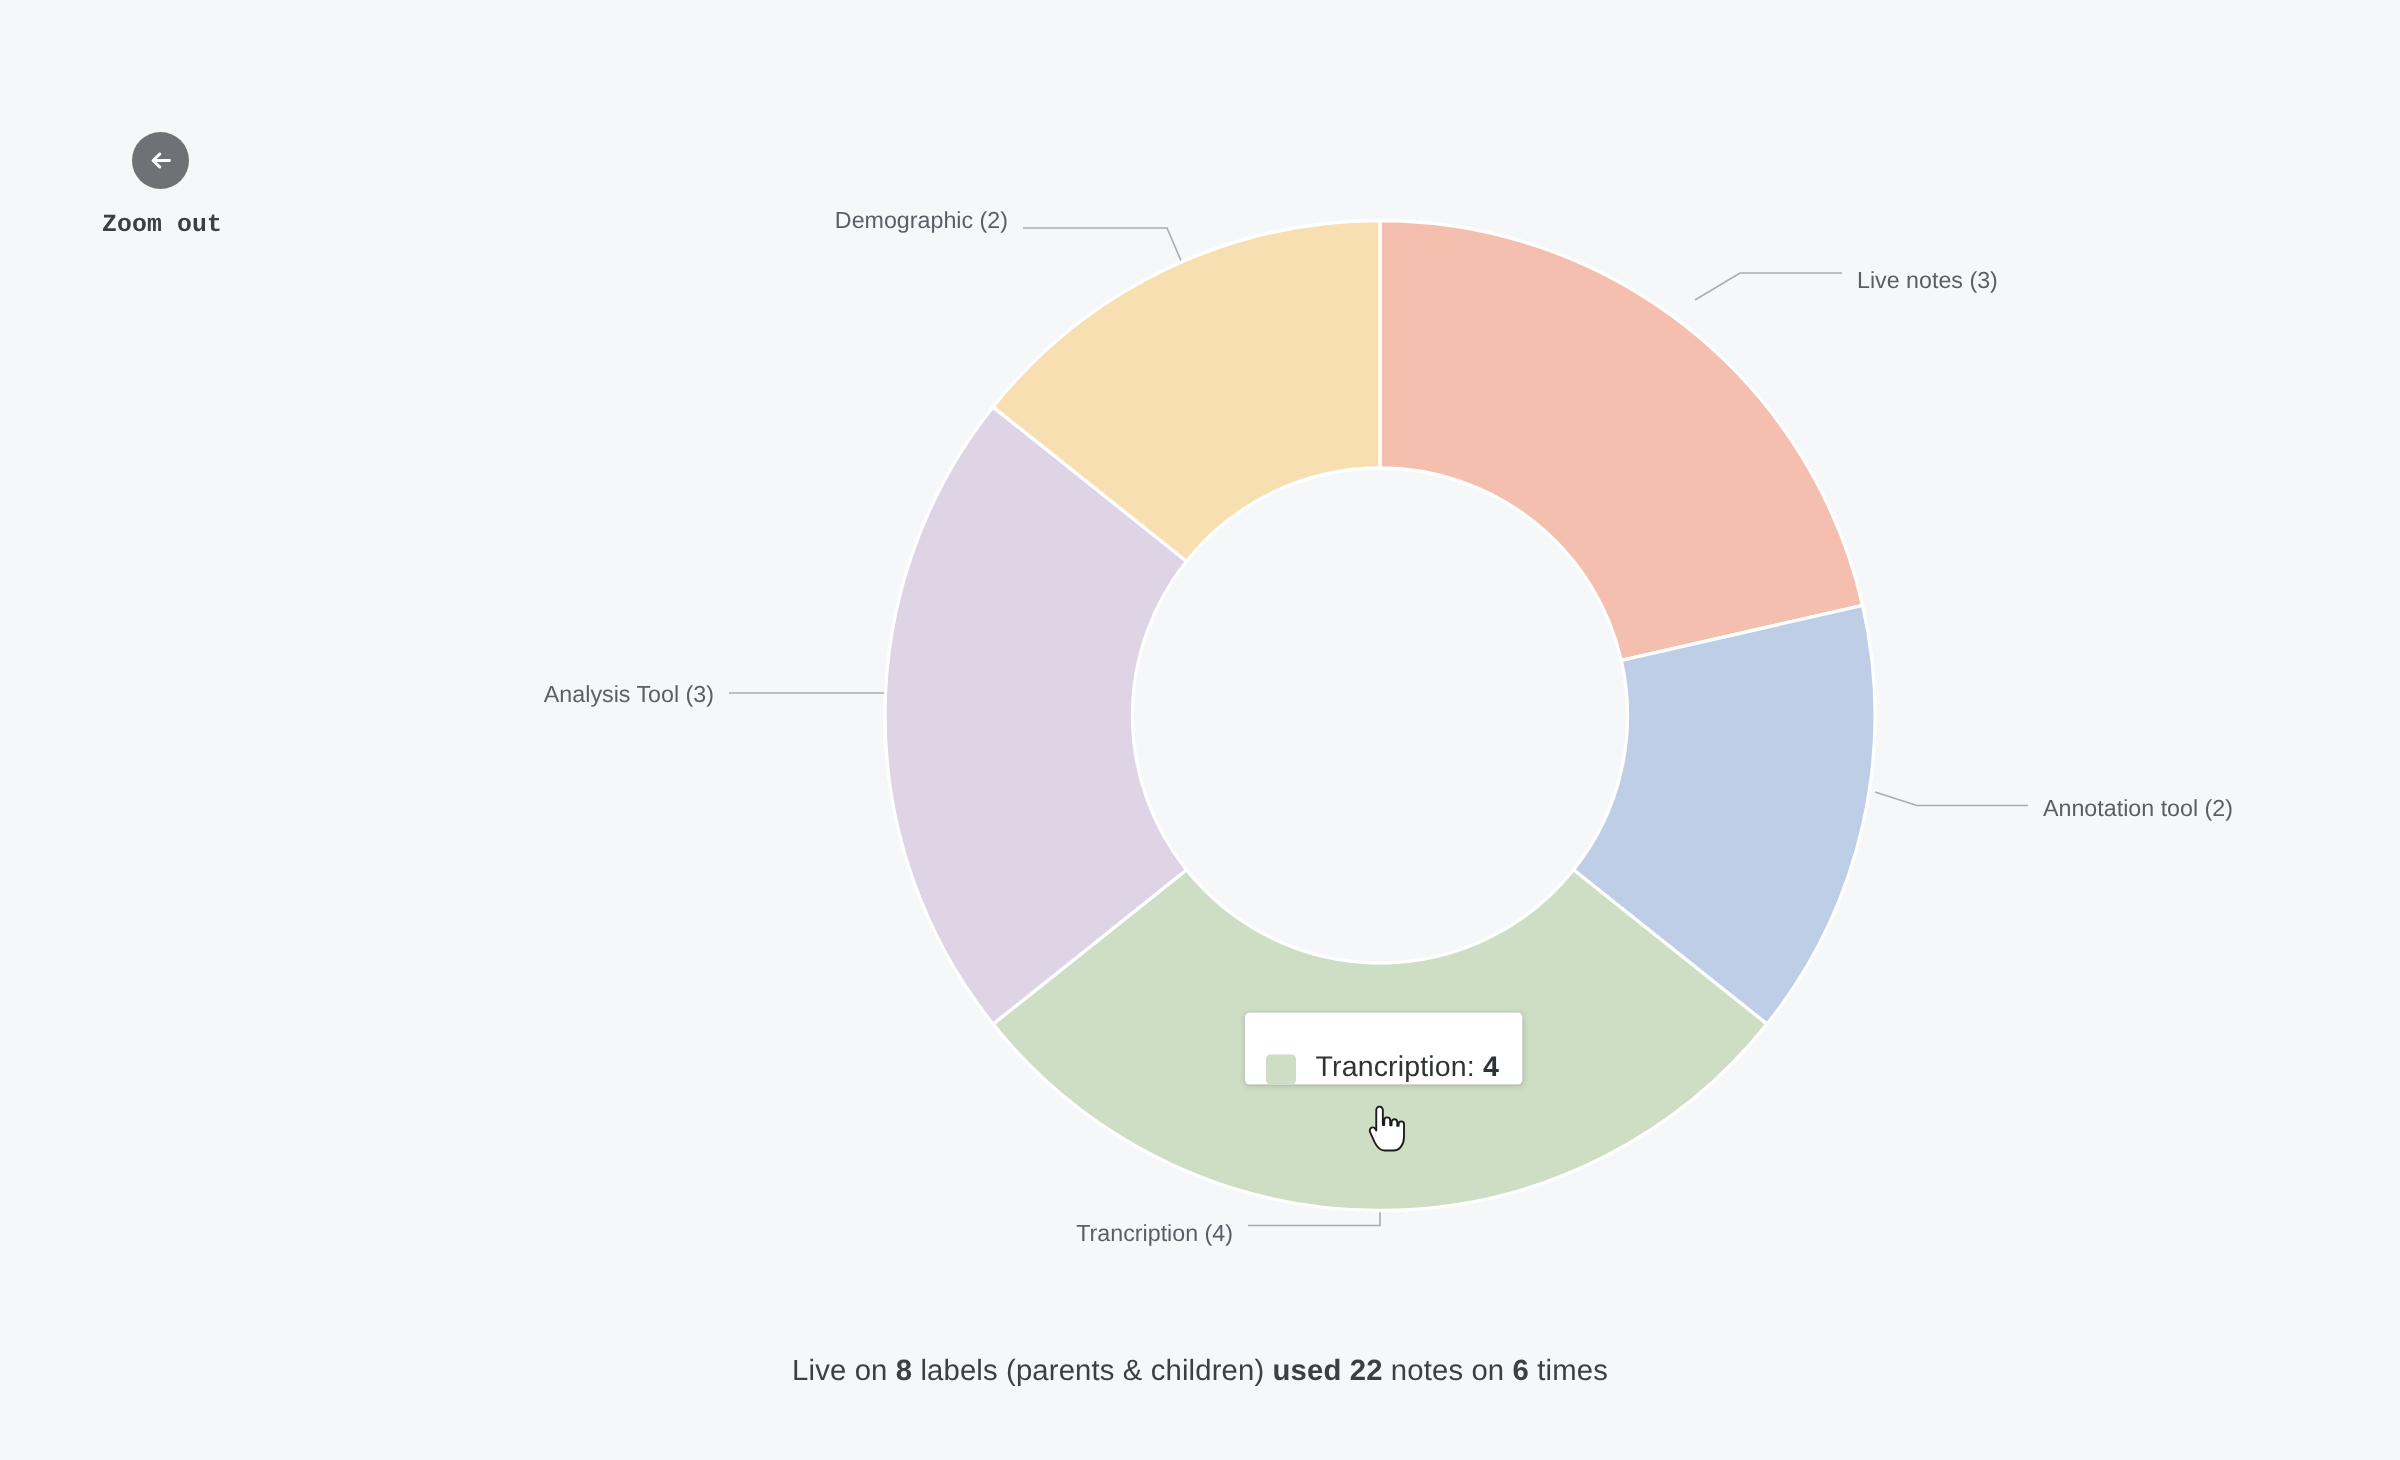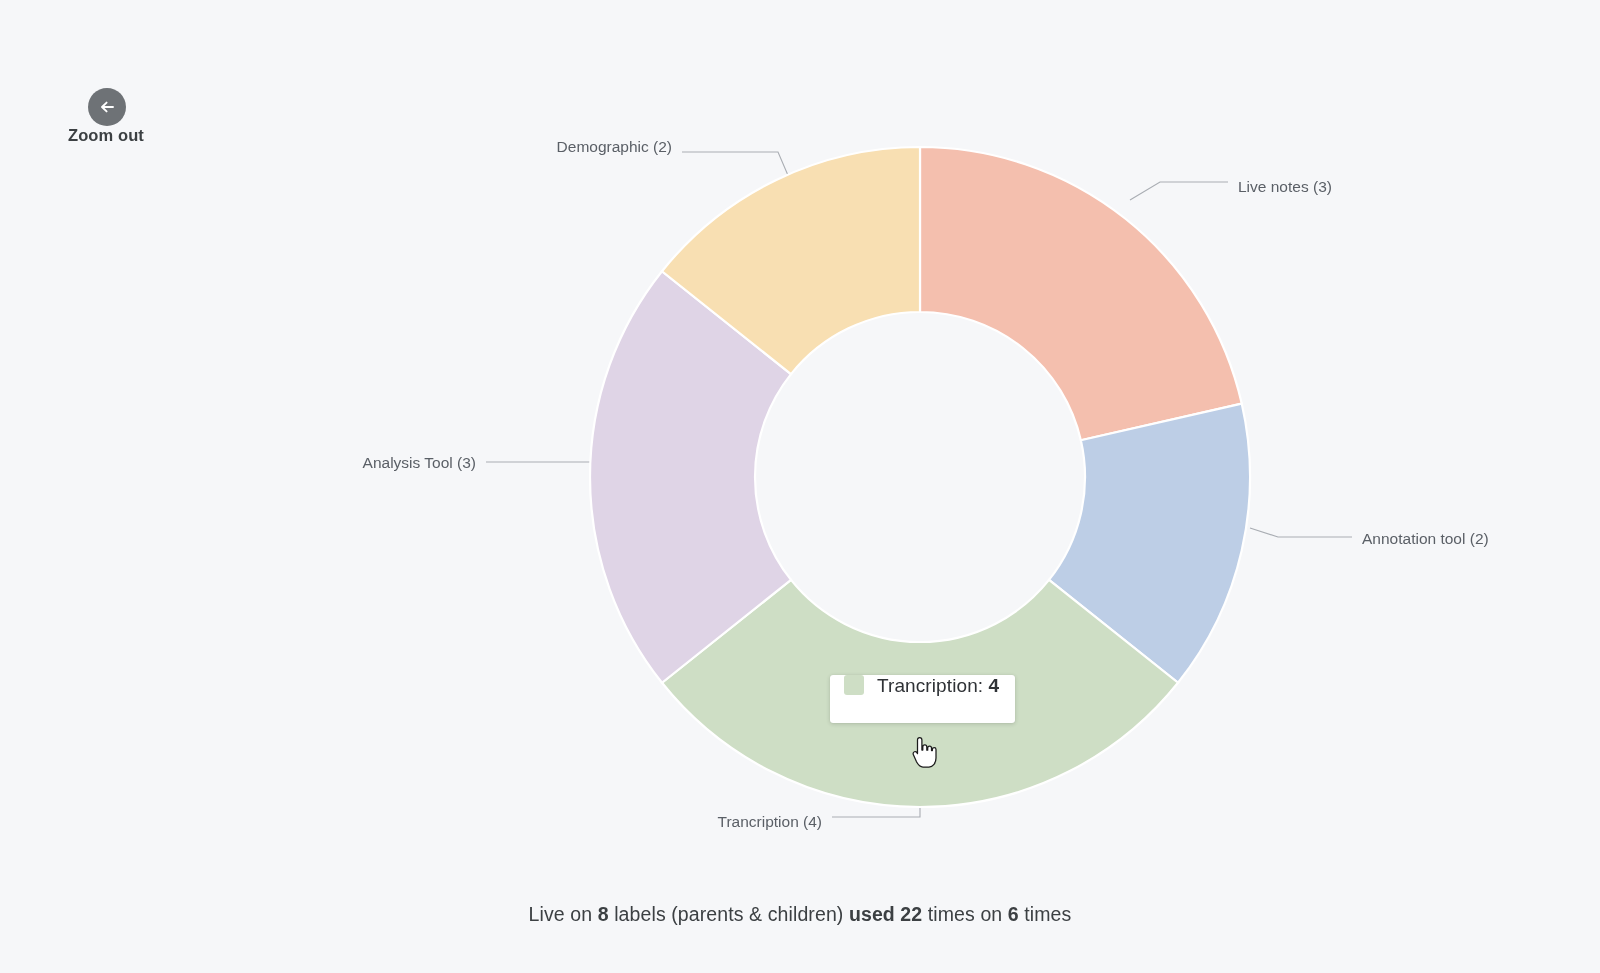--- a/index.html
+++ b/index.html
@@ -28,25 +28,27 @@
     width: 38px; height: 38px;
     border-radius: 50%;
     background: #6e7276;
     display: flex;
     align-items: center;
     justify-content: center;
     margin-left: 20px;
   }
   #zoom-out-control .circle-btn svg { display: block; }
   #zoom-out-control .zoom-label {
+    margin-top: 14px;
     font-size: 16.5px;
     font-weight: bold;
     color: #3c4043;
     letter-spacing: 0.1px;
     text-align: left;
+    font-family: Liberation Mono, monospace;
   }
 
   
   #chart-area {
     position: absolute;
     left: 0; top: 0;
     width: 1600px; height: 973px;
   }
   #donut-svg {
     position: absolute;
@@ -69,21 +71,21 @@
     cursor: pointer;
   }
 
   
   #chart-tooltip {
     position: absolute;
     left: 830px;
     top: 675px;
     height: 48px;
     display: flex;
-    align-items: flex-start;
+    align-items: flex-end;
     padding: 0 16px 0 14px;
     background: #ffffff;
     border-radius: 3px;
     box-shadow: 0 1px 4px rgba(0,0,0,0.16), 0 0 1px rgba(0,0,0,0.10);
     white-space: nowrap;
   }
   #chart-tooltip .tt-swatch {
     width: 20px; height: 20px;
     border-radius: 3px;
     margin-right: 13px;
@@ -175,14 +177,14 @@
              V13.0 h0.9 V10.0 c0-1.2 0.9-2.1 2.0-2.1 c1.1 0 2.0 0.9 2.0 2.1
              V13.2 h0.9 V11.2 c0-1.1 0.9-2.0 1.9-2.0 c1.1 0 1.9 0.9 1.9 2.0
              V13.6 h0.9 V12.4 c0-1.0 0.8-1.8 1.8-1.8 c1.0 0 1.8 0.8 1.8 1.8
              V21.0 c0 5.0-3.0 9.0-7.0 9.0 H15.0 c-3.2 0-5.0-2.3-6.6-5.6
              L5.4 17.8 c-0.6-1.2-0.1-2.5 1.0-3.0 c0.9-0.4 1.9-0.1 2.5 0.8
              l0.6 1.0 Z" fill="#ffffff" stroke="#1c1c1c" stroke-width="1.25" stroke-linejoin="round"></path>
   </svg>
 </div>
 
 <div id="chart-footer">
-  <span>Live on </span><b>8</b><span> labels (parents &amp; children) </span><b>used 22</b><span> times on </span><b>6</b><span> times</span>
+  <span>Live on </span><b>8</b><span> labels (parents &amp; children) </span><b>used 22</b><span> notes on </span><b>6</b><span> times</span>
 </div>
 
 </body></html>

